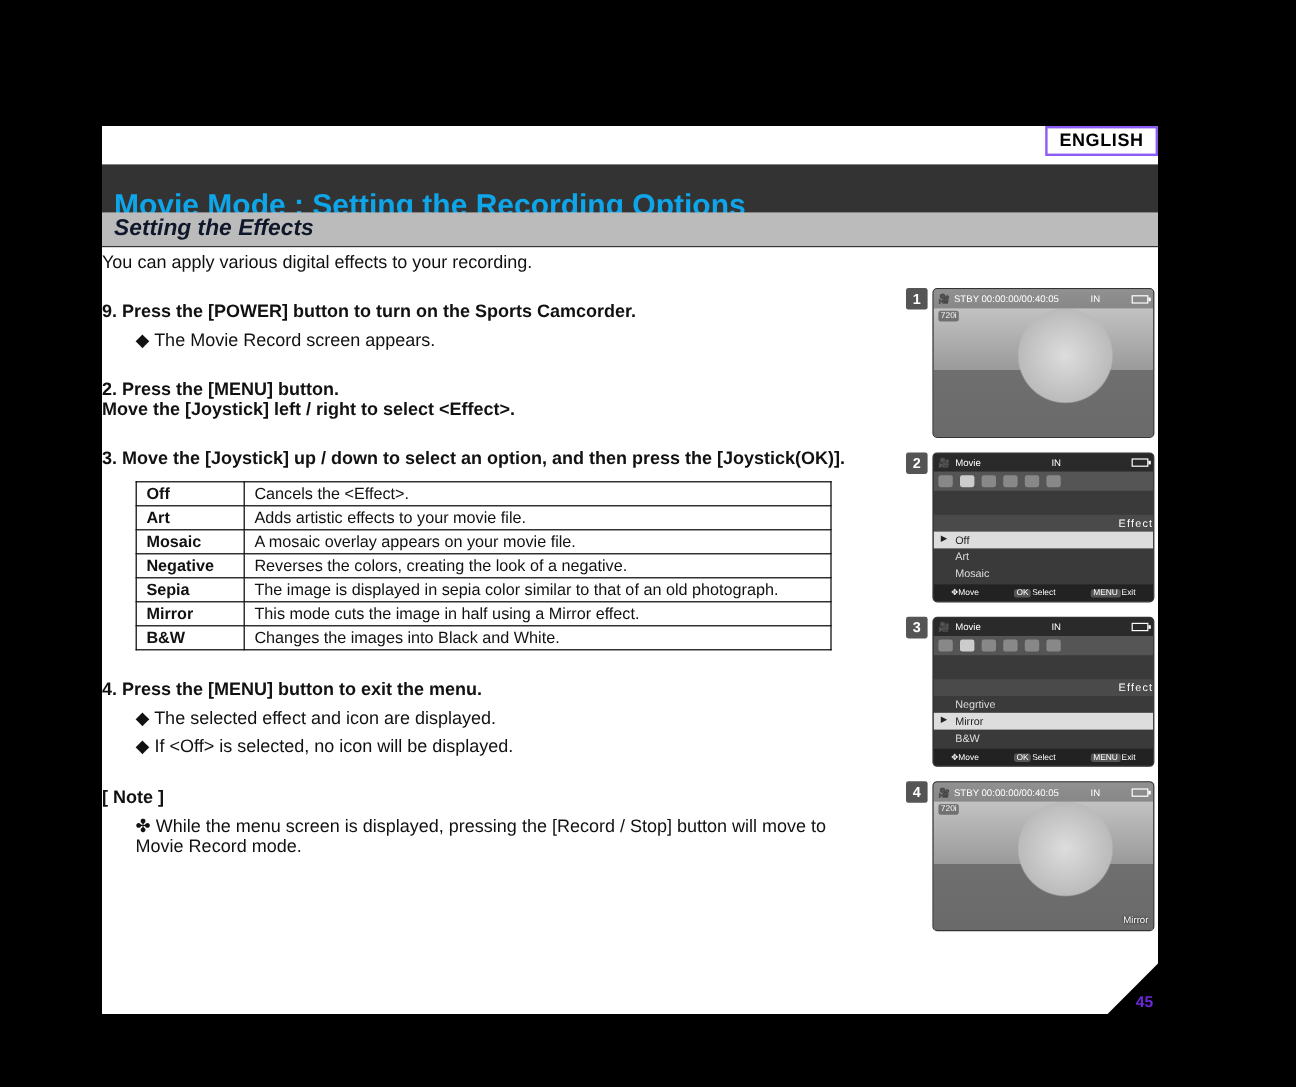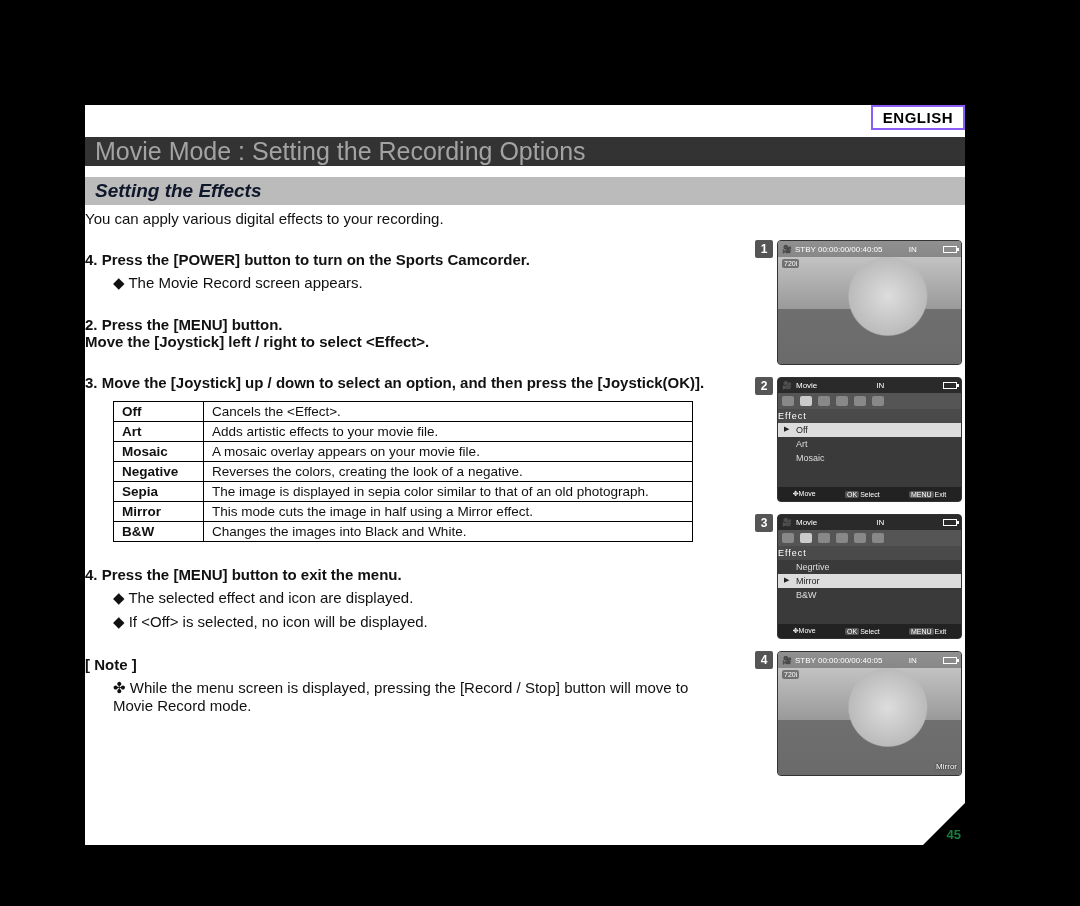--- a/index.html
+++ b/index.html
@@ -25,24 +25,24 @@
     padding: 2px 10px;
     font-weight: bold;
     font-size: 15px;
     letter-spacing: 0.5px;
   }
   .title-bar {
     position: absolute;
     left: 0; top: 32px;
     width: 100%;
     background: #333;
-    color: #a3a3a3;
+    color: #0ea5e9;
     font-size: 25px;
-    font-weight: normal;
-    padding: 0 10px;
+    font-weight: bold;
+    padding: 20px 10px;
   }
   .sub-bar {
     position: absolute;
     left: 0; top: 72px;
     width: 100%;
     background: #bbb;
     color: #0f172a;
     font-style: italic;
     font-weight: bold;
     font-size: 19px;
@@ -150,23 +150,24 @@
   }
   .menu-tabs {
     height: 16px; background: #555;
     display:flex; align-items:center;
     padding: 0 4px; gap: 6px;
     font-size: 8px;
   }
   .tab { width:12px; height:10px; background:#888; border-radius:2px; }
   .tab.active { background:#ccc; }
   .menu-label {
-    text-align:left; font-size:9px;
+    text-align:right; font-size:9px;
     padding: 2px 0; background:#4a4a4a;
     letter-spacing: 1px;
+    margin-top: 20px;
   }
   .menu-items .mi {
     padding: 2px 18px; font-size: 9px;
     color: #ddd;
     position: relative;
   }
   .menu-items .mi.sel {
     background: #ddd; color:#222;
   }
   .menu-items .mi.sel::before {
@@ -181,39 +182,39 @@
   .kbox { background:#555; padding:0 2px; border-radius:2px; margin-right:1px; }
   .pagenum-wrap { position:absolute; right:0; bottom:0; width:42px; height:42px; }
   .pagenum-wrap .tri {
     position:absolute; right:0; bottom:0;
     width:0; height:0;
     border-left: 42px solid transparent;
     border-bottom: 42px solid #000;
   }
   .pagenum-wrap .num {
     position:absolute; right:4px; bottom:3px;
-    color:#15803d; font-size:13px; font-weight:bold;
+    color:#6d28d9; font-size:13px; font-weight:bold;
   }
 </style>
 </head>
 <body>
 
 <div class="page">
 
   <div class="lang-box">ENGLISH</div>
 
   <div class="title-bar">Movie Mode : Setting the Recording Options</div>
   <div class="sub-bar">Setting the Effects</div>
 
   <div class="content">
     <div class="intro">You can apply various digital effects to your recording.</div>
 
     <ol class="steps">
       <li>
-        <div class="step-title">4. Press the [POWER] button to turn on the Sports Camcorder.</div>
+        <div class="step-title">9. Press the [POWER] button to turn on the Sports Camcorder.</div>
         <div class="sub"><span class="dia">The Movie Record screen appears.</span></div>
       </li>
 
       <li>
         <div class="step-title">2. Press the [MENU] button.</div>
         <div class="step-title">Move the [Joystick] left / right to select &lt;Effect&gt;.</div>
       </li>
 
       <li>
         <div class="step-title">3. Move the [Joystick] up / down to select an option, and then press the [Joystick(OK)].</div>

